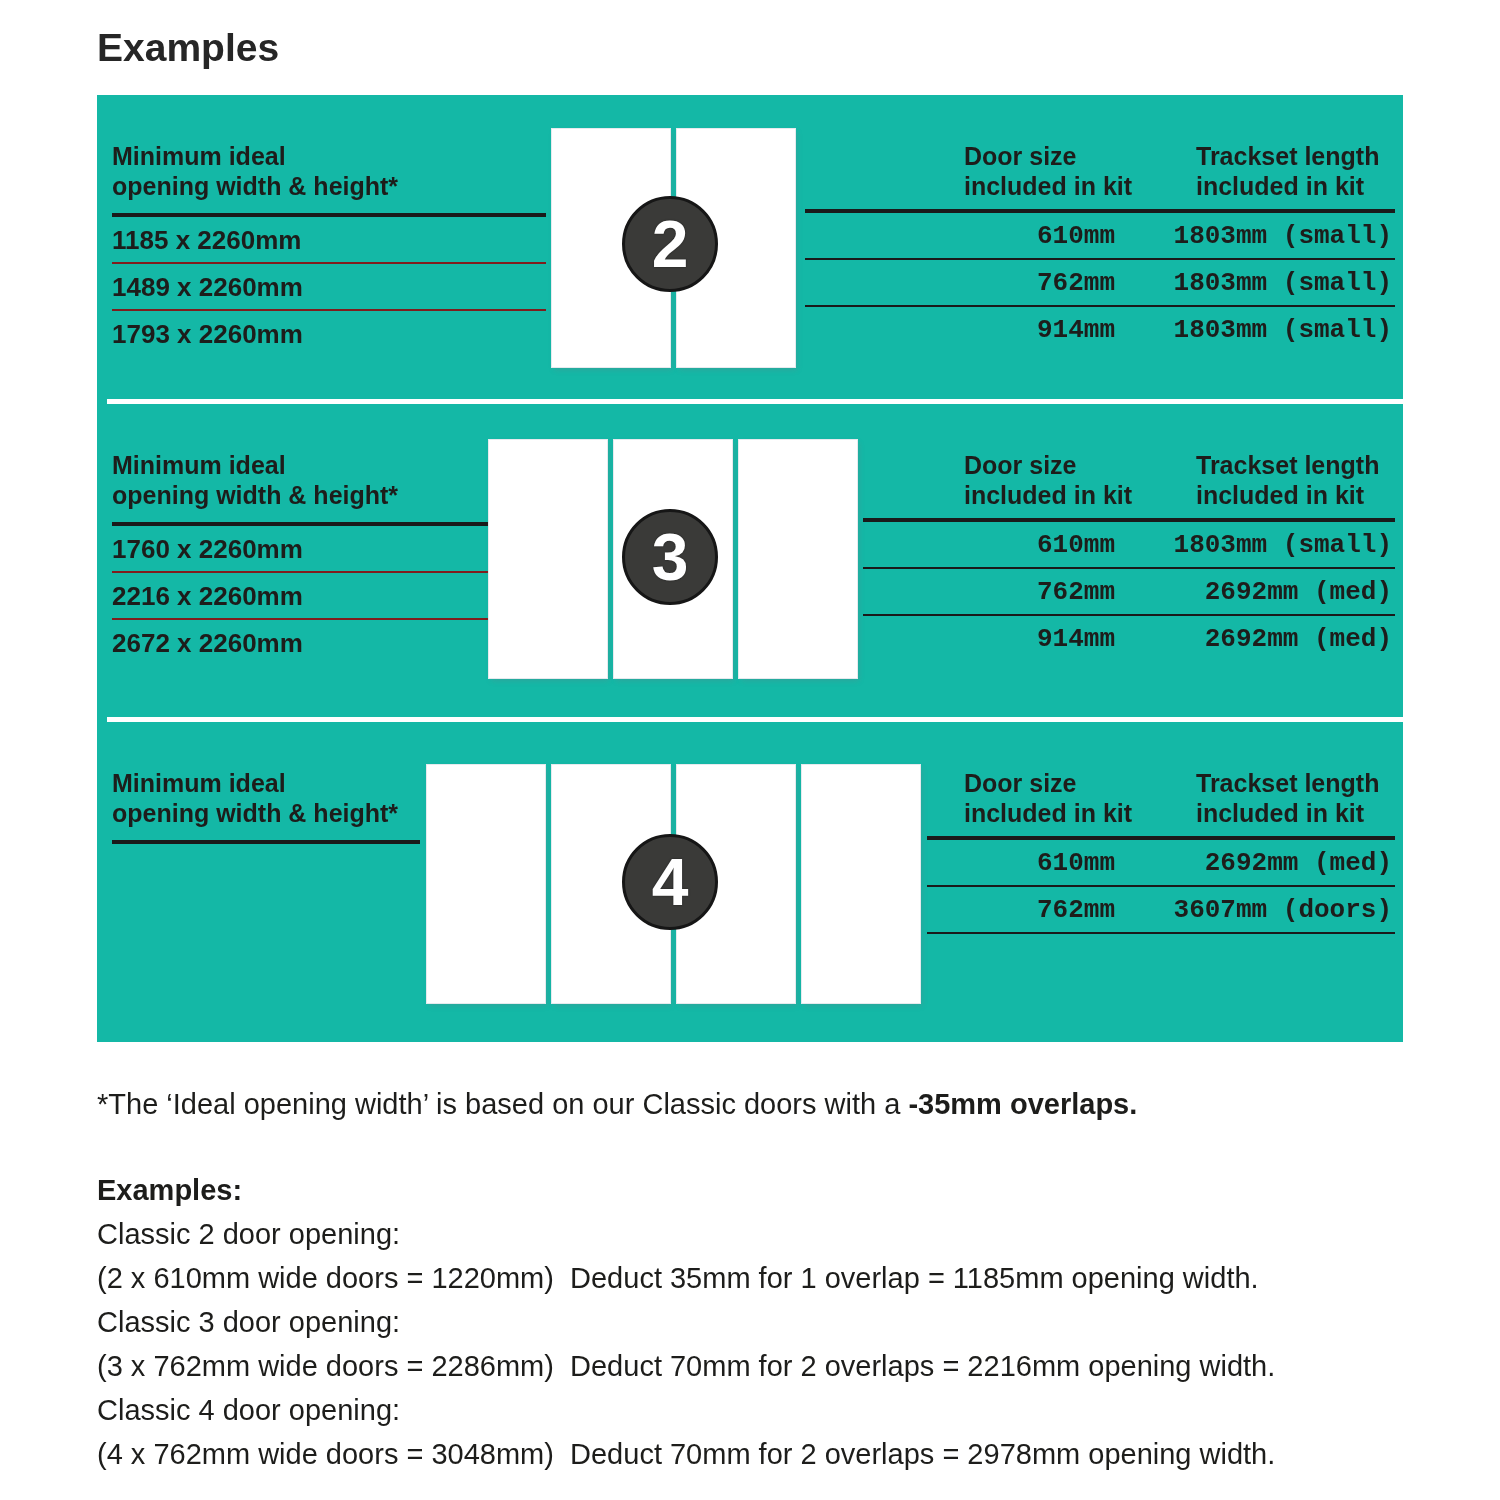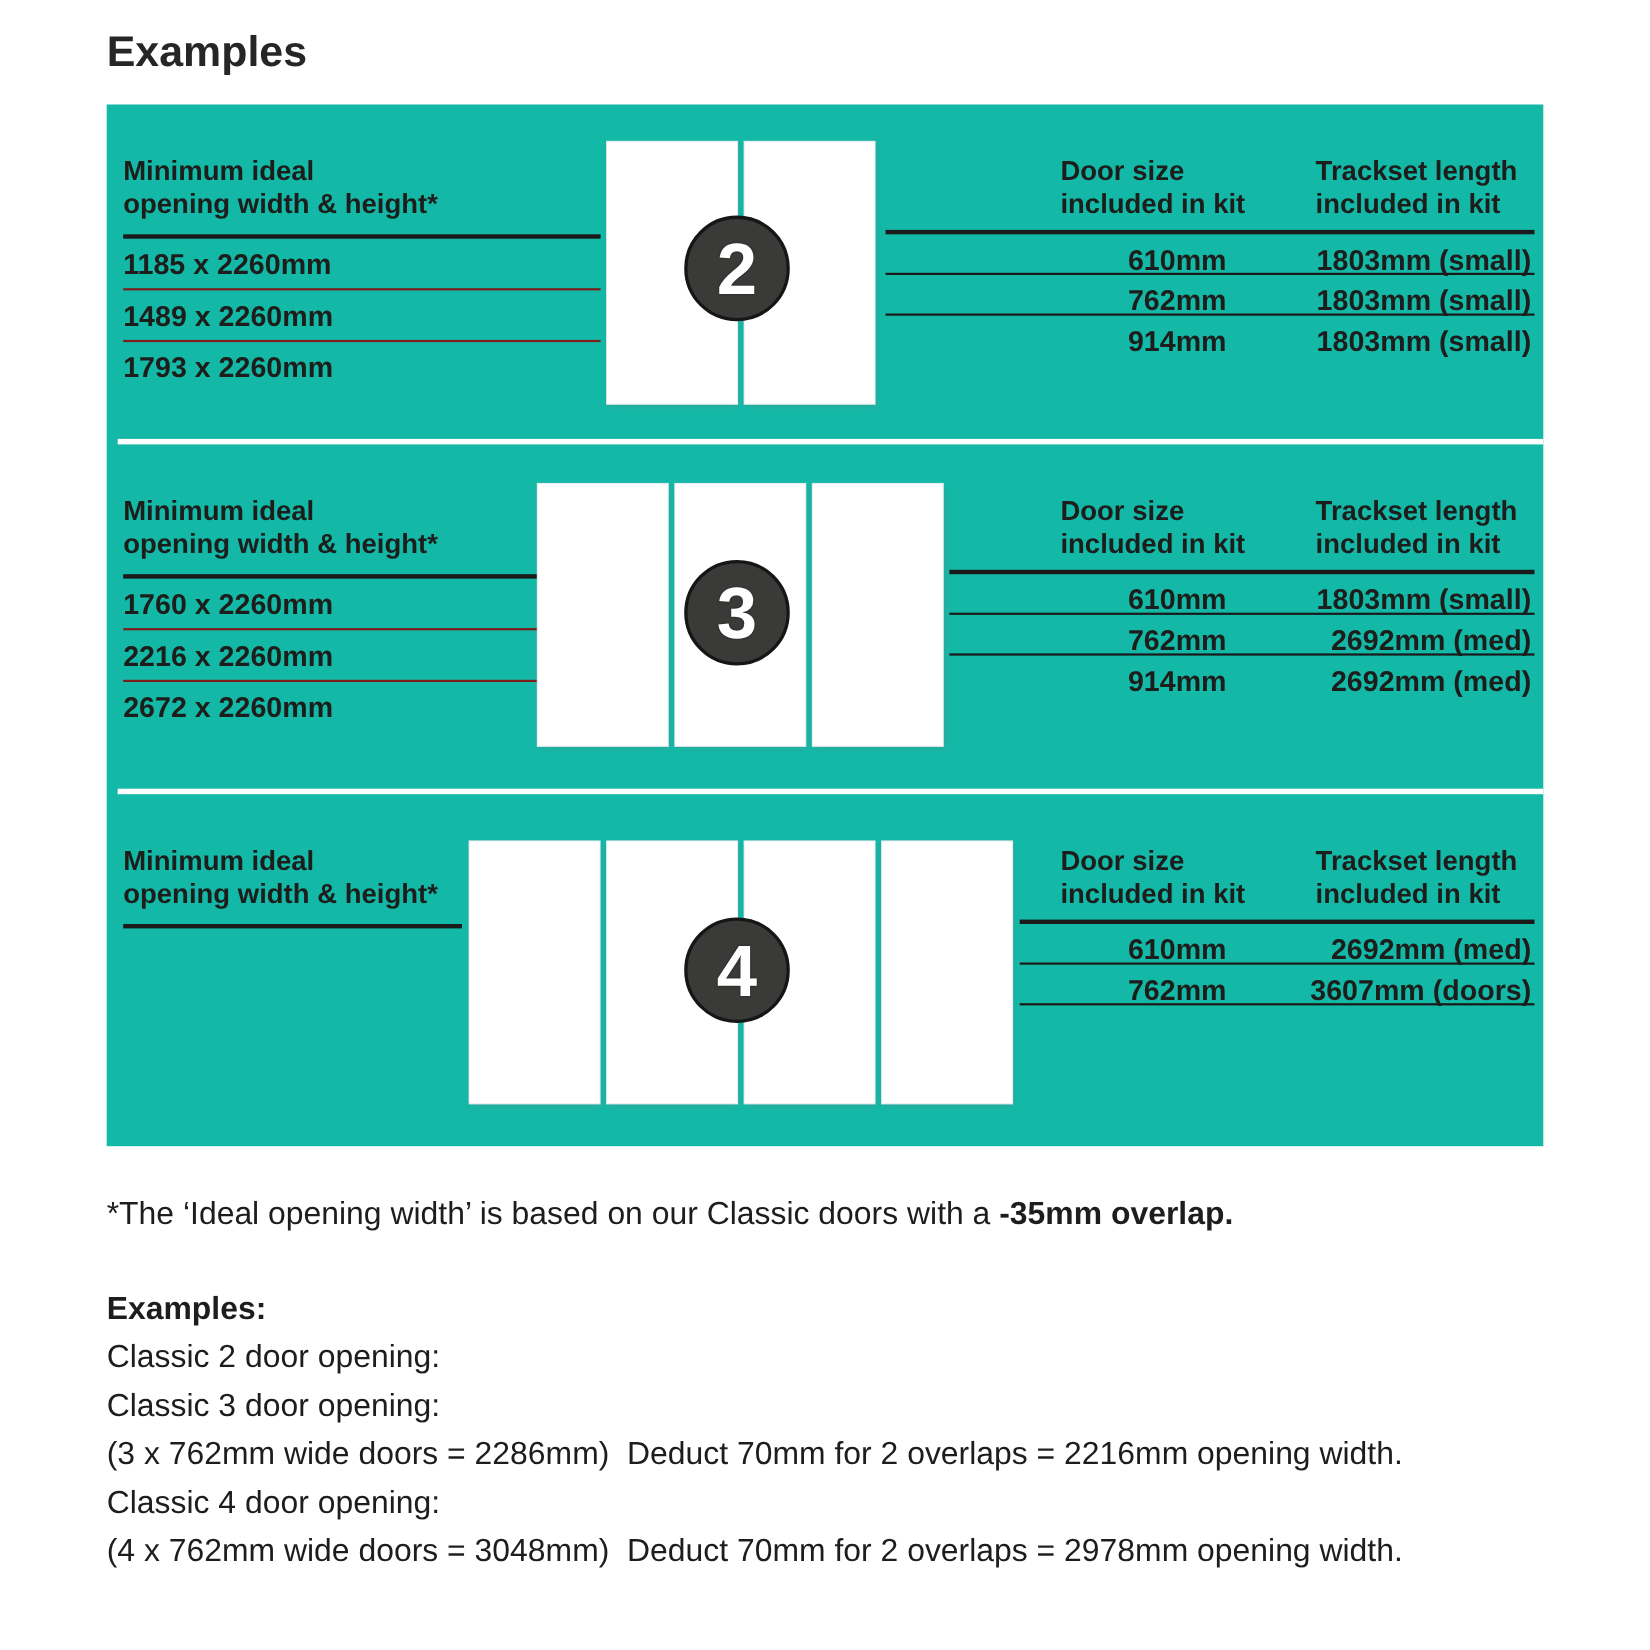--- a/index.html
+++ b/index.html
@@ -63,21 +63,21 @@
   .s2 .right-col { left:766px; width:532px; }
   .s3 .right-col { left:830px; width:468px; }
   .rt-h {
     position:relative; height:72px; border-bottom:4px solid #1a1a1a;
     font-size:25px; font-weight:bold; line-height:30px;
   }
   .rt-h .h-door, .rt-h .h-track { position:absolute; top:0; }
   .s1 .h-door { left:159px; } .s1 .h-track { left:391px; }
   .s2 .h-door { left:101px; } .s2 .h-track { left:333px; }
   .s3 .h-door { left:37px;  } .s3 .h-track { left:269px; }
-  .rt-row { position:relative; height:37px; border-bottom:2px solid #1a1a1a; }
+  .rt-row { position:relative; height:47px; border-bottom:2px solid #1a1a1a;font-family:Liberation Mono, monospace; }
   .rowset.open .rt-row:last-child { border-bottom:none; }
   .rt-row span {
     position:absolute; line-height:47px; font-size:26px; font-weight:bold; white-space:nowrap;
   }
   .rt-row .v1 { right:280px; }
   .rt-row .v2 { right:3px; }
 
   
   .footnote { position:absolute; left:97px; top:1088px; font-size:29px; color:#1d1d1b; }
   .footnote .b { font-weight:bold; }
@@ -222,24 +222,25 @@
           <div class="rt-row">
             <span class="v1">762mm</span>
             <span class="v2">3607mm (doors)</span>
           </div>
         </div>
       </div>
     </div>
 
   </div>
 
-  <p class="footnote"><span>*The ‘Ideal opening width’ is based on our Classic doors with a </span><span class="b">-35mm overlap.</span></p>
+  <p class="footnote"><span>*The ‘Ideal opening width’ is based on our Classic doors with a </span><span class="b">-35mm overlaps.</span></p>
 
   <div class="examples">
     <div class="hd">Examples:</div>
     <div class="ex-line">Classic 2 door opening:</div>
+    <div class="ex-line">(2 x 610mm wide doors = 1220mm)  Deduct 35mm for 1 overlap = 1185mm opening width.</div>
     <div class="ex-line">Classic 3 door opening:</div>
     <div class="ex-line">(3 x 762mm wide doors = 2286mm)  Deduct 70mm for 2 overlaps = 2216mm opening width.</div>
     <div class="ex-line">Classic 4 door opening:</div>
     <div class="ex-line">(4 x 762mm wide doors = 3048mm)  Deduct 70mm for 2 overlaps = 2978mm opening width.</div>
   </div>
 
 </div>
 
 </body></html>

